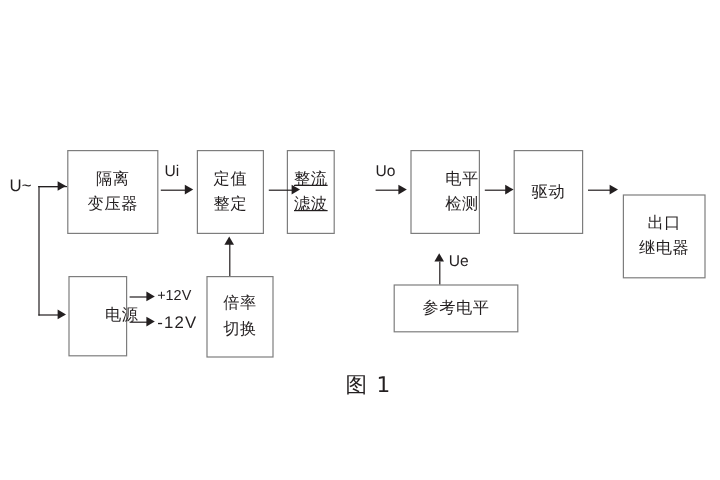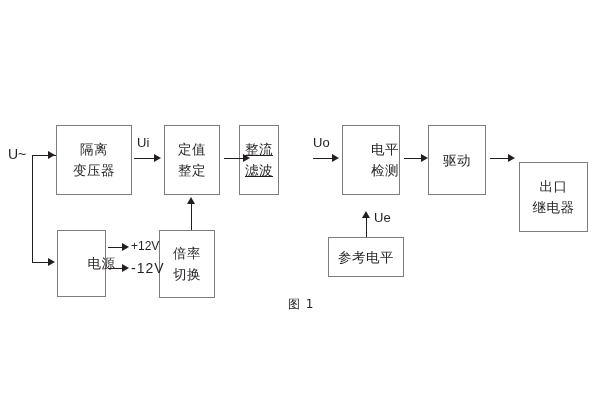--- a/index.html
+++ b/index.html
@@ -124,39 +124,39 @@
   <div class="wire h" style="left:404px;top:158px;width:20px;"></div>
   <div class="ah right" style="left:421px;top:154px;"></div>
 
   <div class="wire h" style="left:490px;top:158px;width:23px;"></div>
   <div class="ah right" style="left:508px;top:154px;"></div>
 
   <div class="box" style="left:57px;top:230px;width:49px;height:67px;padding-left:40px;">
     <span class="ln">电源</span>
   </div>
 
-  <div class="box" style="left:159px;top:230px;width:56px;height:68px;">
+  <div class="box" style="left:172px;top:230px;width:56px;height:68px;">
     <span class="ln">倍率</span>
     <span class="ln">切换</span>
   </div>
 
-  <div class="box" style="left:328px;top:237px;width:76px;height:40px;">
+  <div class="box" style="left:328px;top:237px;width:104px;height:40px;">
     <span class="ln">参考电平</span>
   </div>
 
   <div class="wire h" style="left:108px;top:247px;width:16px;"></div>
   <div class="ah right" style="left:122px;top:243px;"></div>
   <div class="lbl" style="left:131px;top:239px;font-size:12px;">+12V</div>
 
   <div class="wire h" style="left:108px;top:268px;width:16px;"></div>
   <div class="ah right" style="left:122px;top:264px;"></div>
   <div class="lbl" style="left:131px;top:260px;font-size:14px;letter-spacing:1px;">-12V</div>
 
   <div class="wire v" style="left:191px;top:203px;height:27px;"></div>
   <div class="ah up" style="left:187px;top:197px;"></div>
 
   <div class="wire v" style="left:366px;top:218px;height:19px;"></div>
   <div class="ah up" style="left:362px;top:211px;"></div>
   <div class="lbl" style="left:374px;top:210px;">Ue</div>
 
-  <div class="lbl cn" style="left:288px;top:296px;font-size:12px;">图 1</div>
+  <div class="lbl cn" style="left:288px;top:309px;font-size:18px;">图 1</div>
 
 </div>
 
 </body></html>

